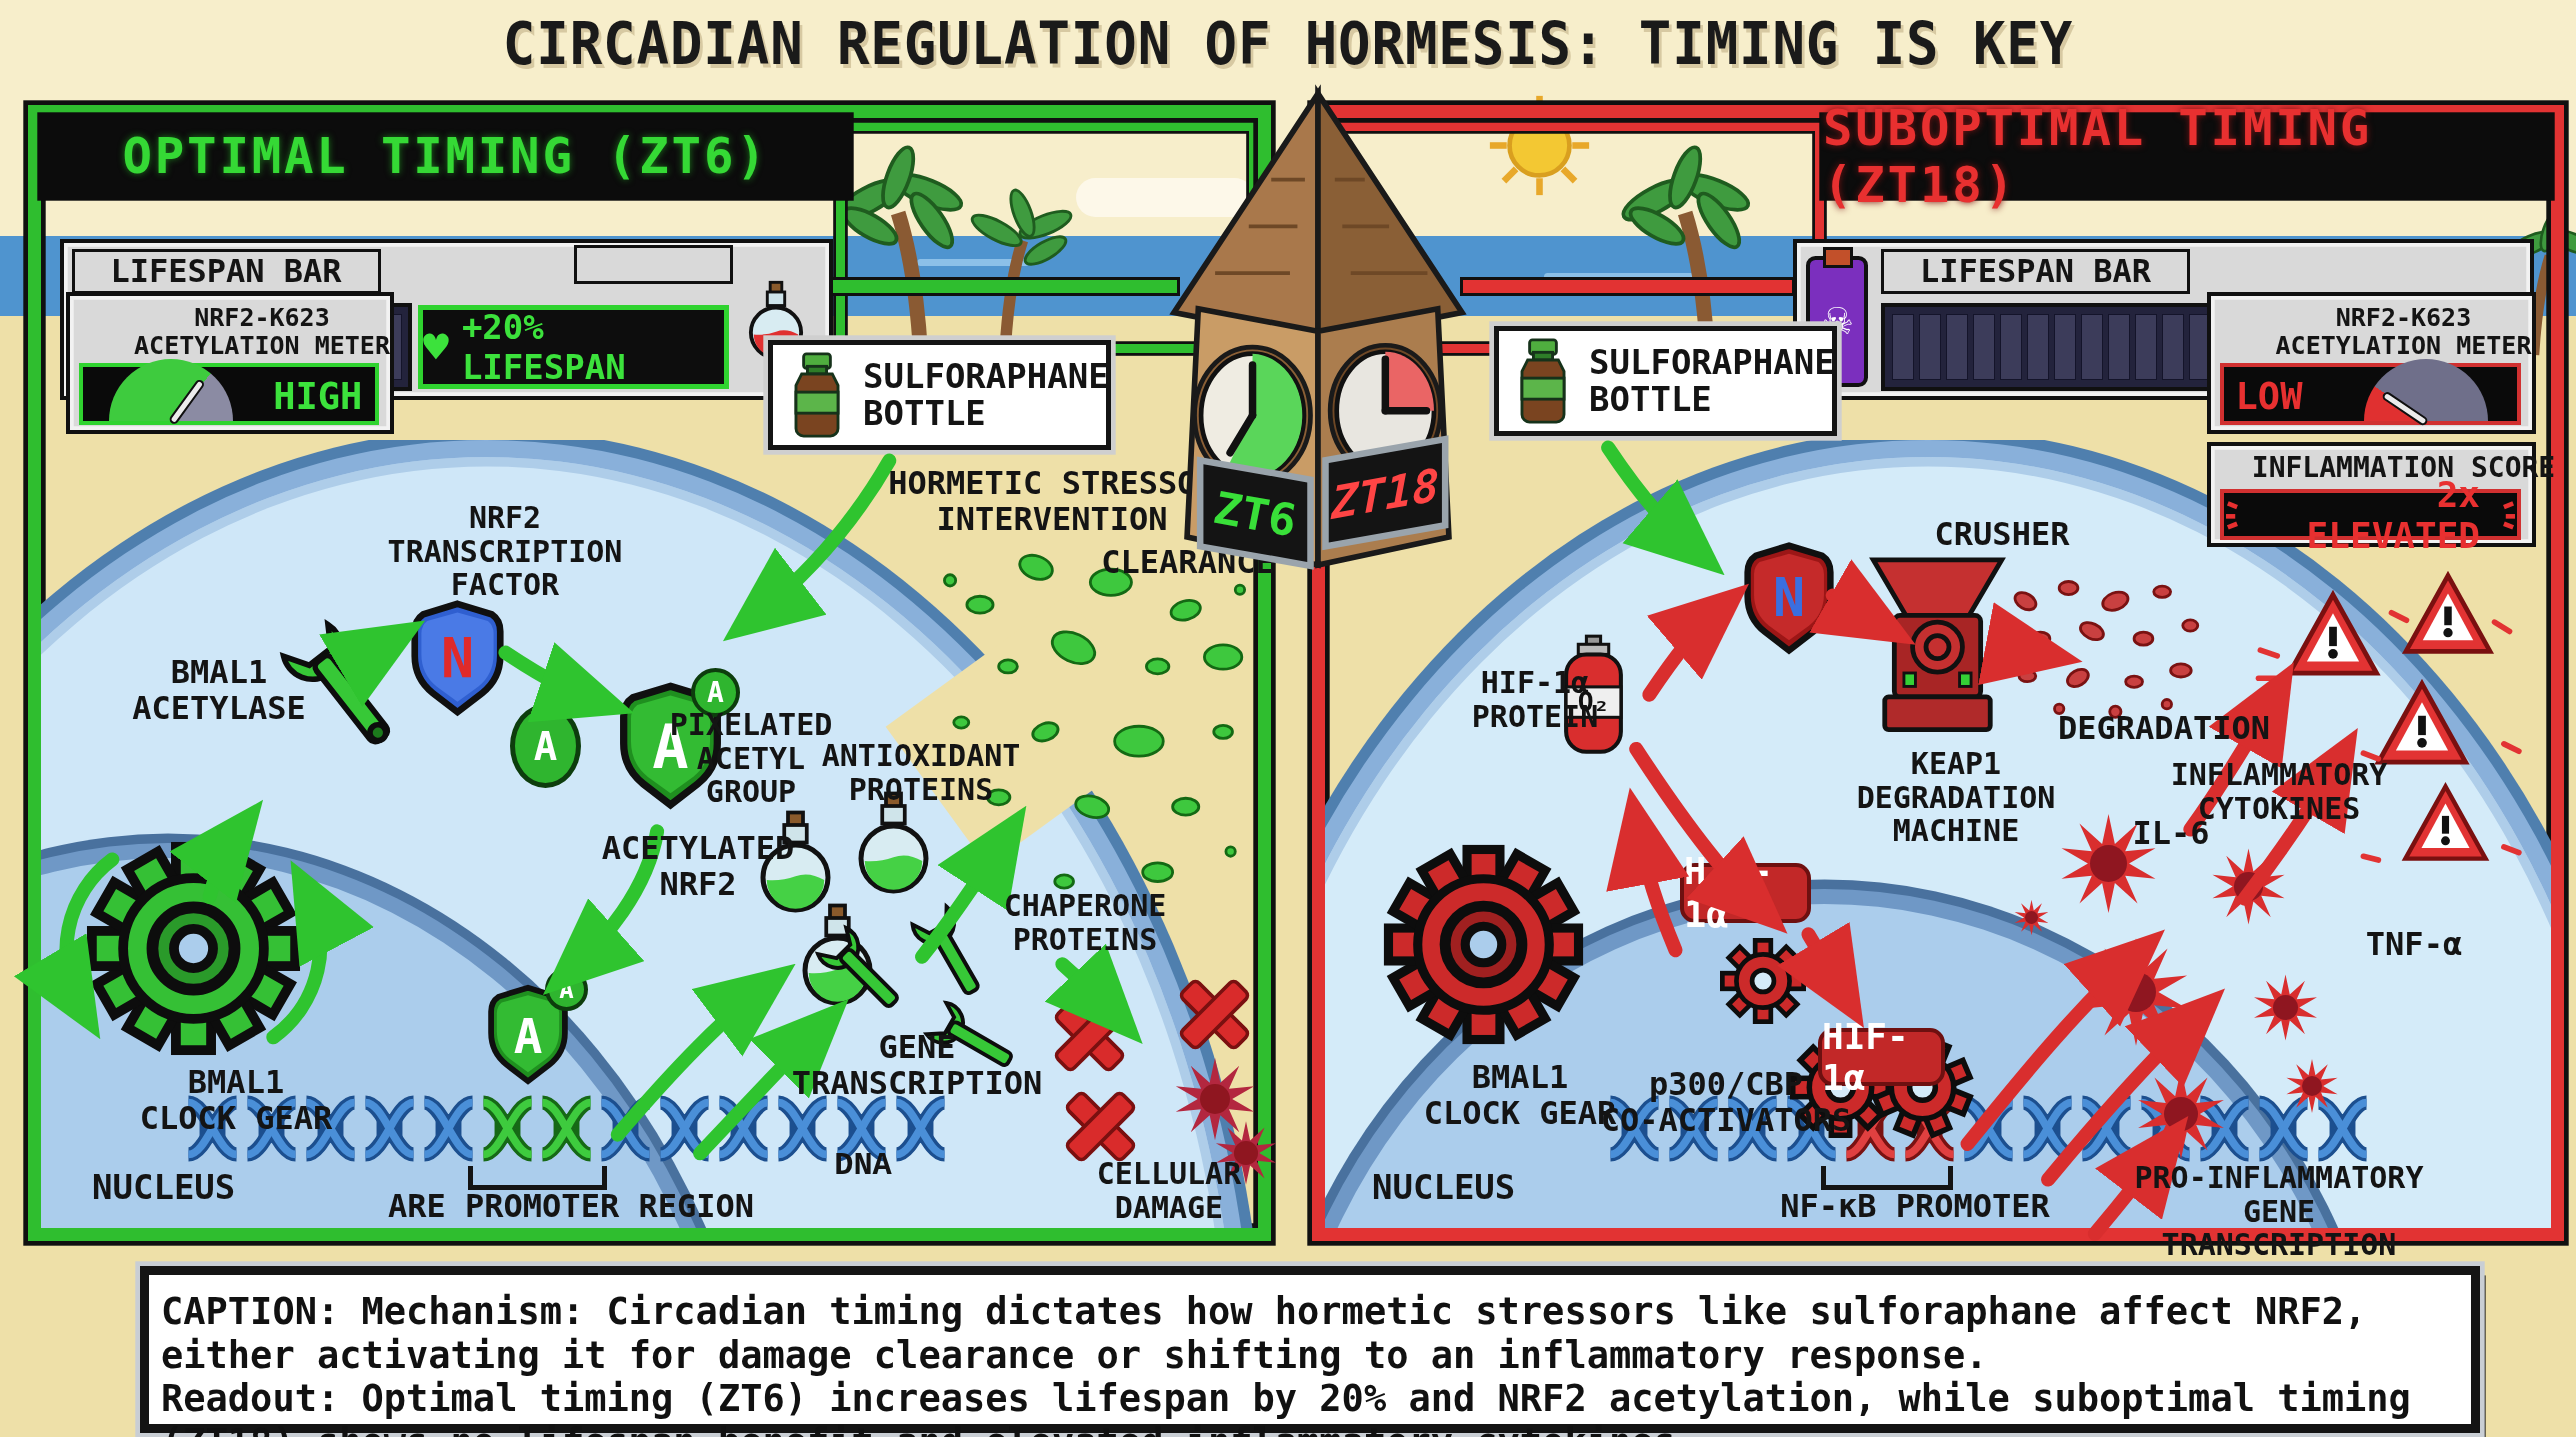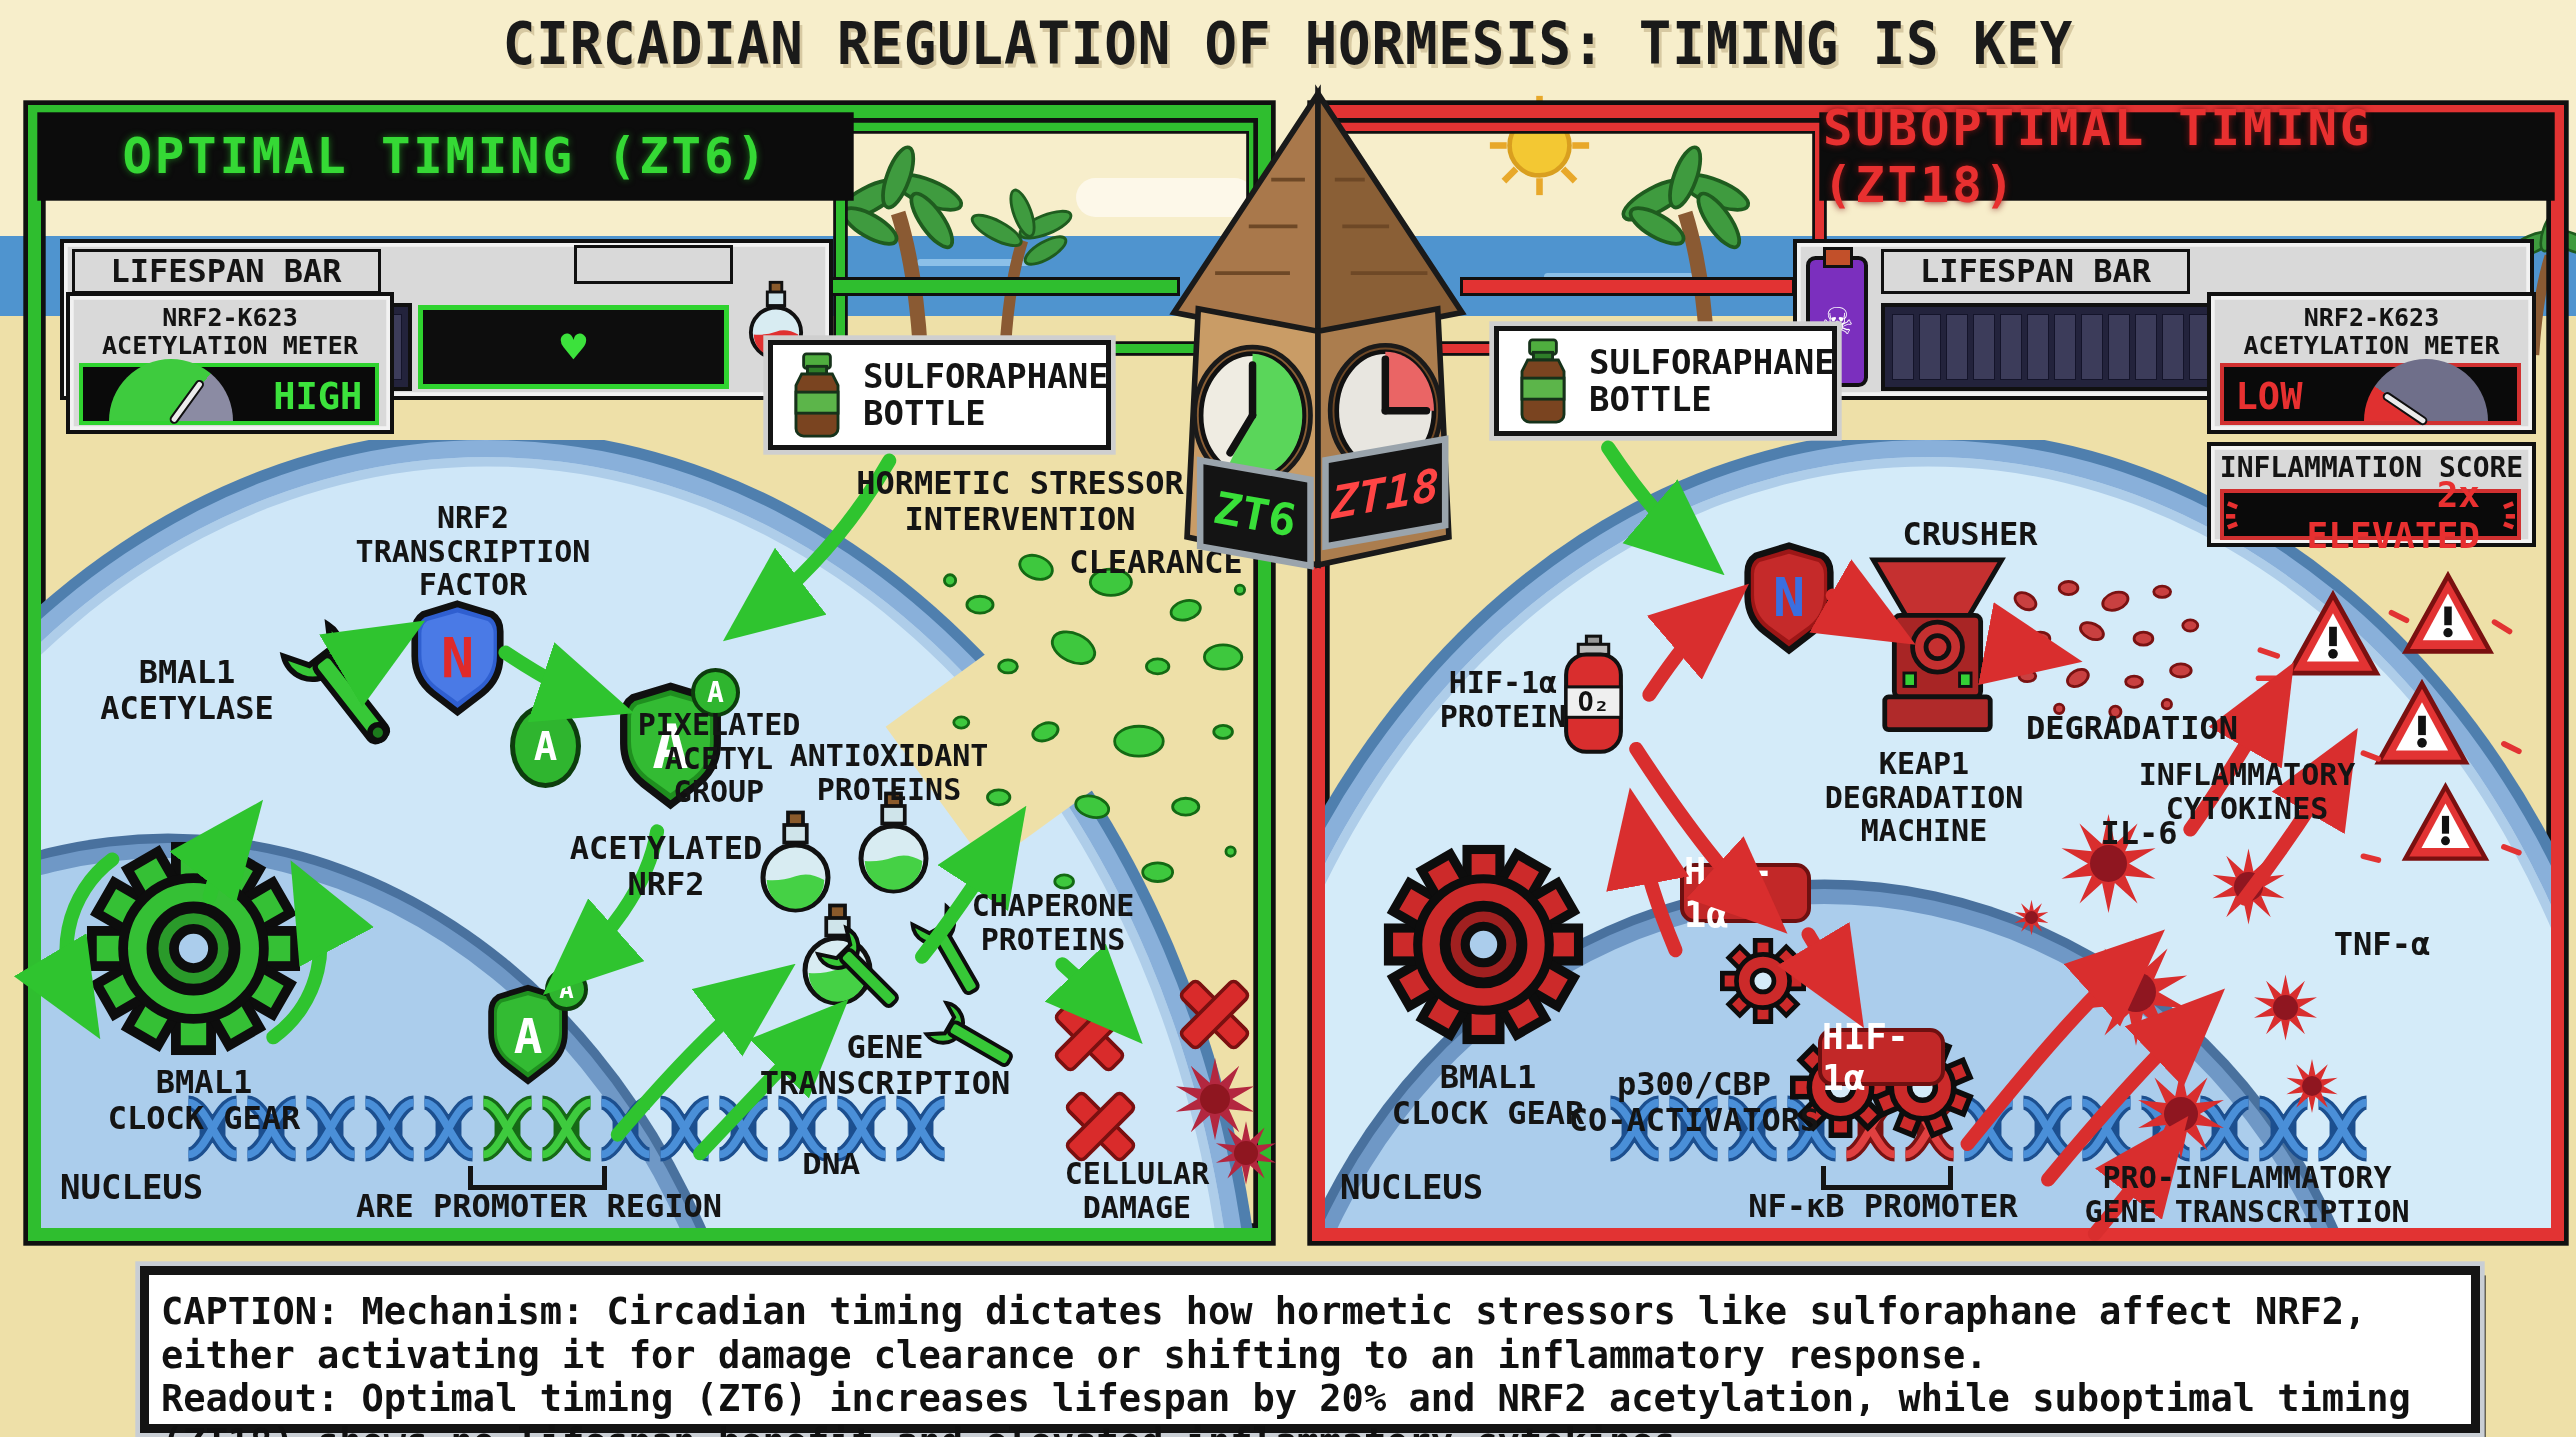--- a/index.html
+++ b/index.html
@@ -1,19 +1,19 @@
 <!DOCTYPE html>
 <html style="font-size:15px"><head>
 <meta charset="utf-8">
 <style>
   html,body{margin:0;padding:0;}
   body{width:2576px;height:1438px;font-family:"DejaVu Sans Mono","DejaVu Sans",monospace;}
   #stage{position:relative;width:2576px;height:1438px;overflow:hidden;background:#eee0a8;}
   .abs{position:absolute;}
-  .lbl{position:absolute;white-space:pre-line;text-align:center;font-weight:bold;color:#141414;line-height:1.12;transform:translateX(-50%);}
+  .lbl{position:absolute;white-space:pre-line;text-align:center;font-weight:bold;color:#141414;line-height:1.12;transform:translateX(-50%);margin-left:32px;}
   
   .sky{left:0;top:0;width:2576px;height:236px;background:#f7eecb;}
   .ocean{left:0;top:236px;width:2576px;height:81px;background:#4f94cf;}
   .streak{position:absolute;background:#8cc0e8;height:7.5px;border-radius:3.7px;}
   .sand{left:0;top:316px;width:2576px;height:1121px;background:#eee0a8;}
   .cloud{position:absolute;background:#fdf8ec;border-radius:37px;opacity:.9;}
   
   .panel{position:absolute;top:105px;height:1136px;box-sizing:border-box;box-shadow:0 0 0 4.7px #101010, inset 0 0 0 4.7px #101010;z-index:10;}
   .panel.green{left:28px;width:1243px;border:13px solid #2fbe2f;}
   .panel.red{left:1312px;width:1252px;border:13px solid #e23333;}
@@ -158,20 +158,21 @@
         <div class="seg filled"></div>
         <div class="seg filled"></div>
         <div class="seg filled"></div>
         <div class="seg filled"></div>
         <div class="seg"></div>
         <div class="seg"></div>
         <div class="seg"></div>
       </div>
     <div class="resultbox" style="left:354px;top:62px;width:311px;height:84px;border:5.6px solid #2fd32f;">
       <span style="color:#3ce23c;font-size:43px;">♥</span>
+      <span style="color:#3ce23c;font-size:34px;">+20% LIFESPAN</span>
     </div>
     <svg style="position:absolute;left:683px;top:7.5px;" width="58" height="140" viewBox="0 0 60 84">
       <rect x="24" y="2" width="12" height="12" fill="#8a5a2b" stroke="#111" stroke-width="3"></rect>
       <rect x="21" y="12" width="18" height="14" fill="#cfe4ea" stroke="#111" stroke-width="3"></rect>
       <circle cx="30" cy="54" r="26" fill="#d8ecf2" stroke="#111" stroke-width="4"></circle>
       <path d="M7 56 a23 23 0 0 0 46 0 q-12 -7 -23 -3 t-23 3 Z" fill="#e03030"></path>
     </svg>
   </div>
 
   <div class="silverbox" style="left:66px;top:292px;width:328px;height:142px;z-index:14;">

